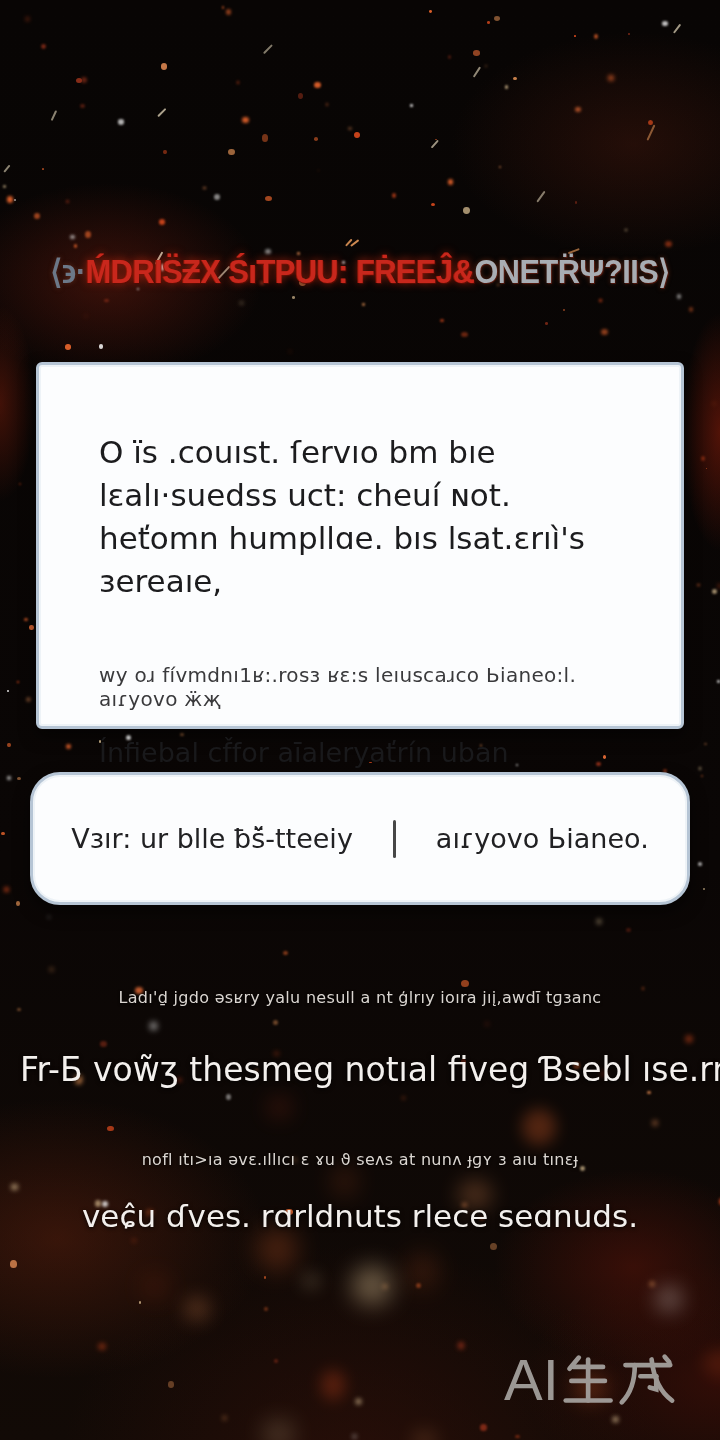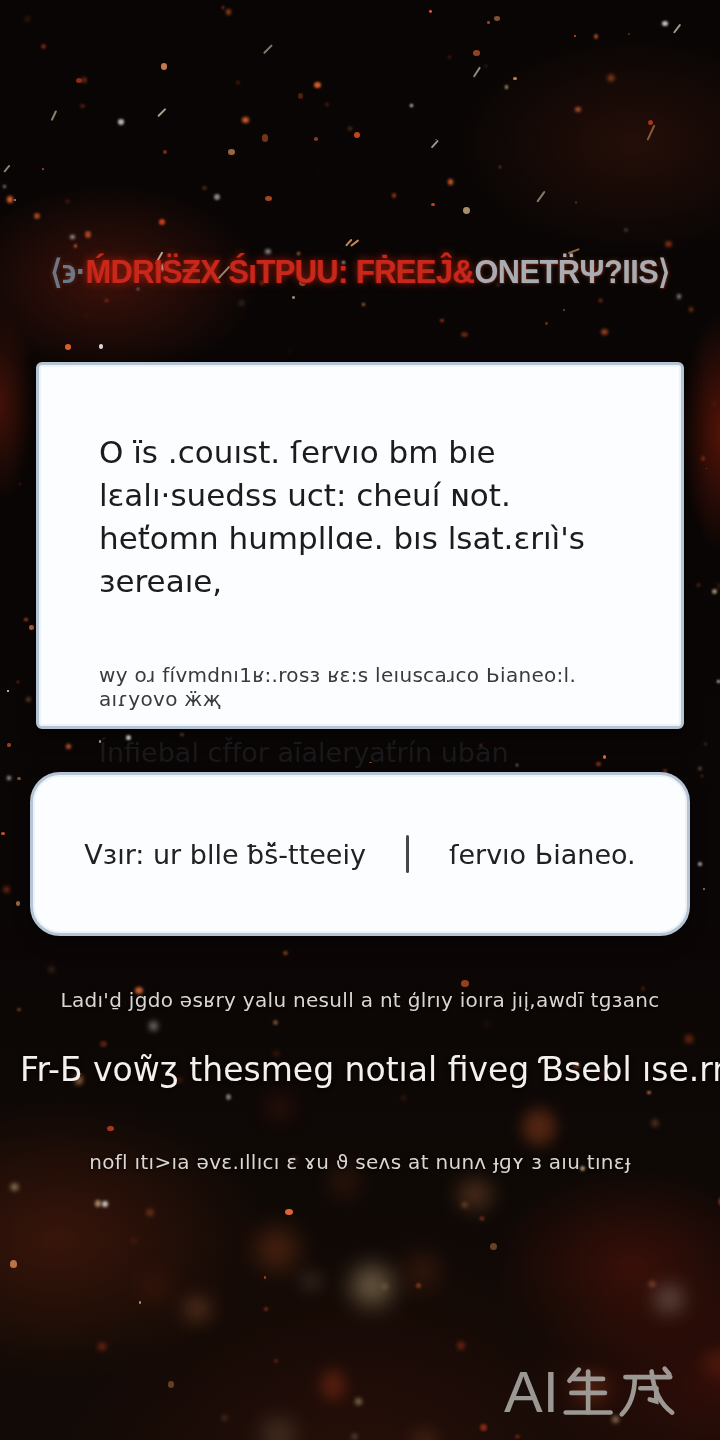--- a/index.html
+++ b/index.html
@@ -37,40 +37,40 @@
     border:3px solid #b6c5d5;border-radius:6px;
     box-shadow:0 7px 16px rgba(0,0,0,.5), inset 0 0 0 2px #eef3f7;
   }
   .card1{left:36px;top:362px;width:648px;height:367px;padding:66px 50px 0 60px;}
   .card1 p{margin:0;}
   .p1{font-size:31px;line-height:1.39;color:#1c1c1e;margin-bottom:60px !important;}
   .p2{font-size:20px;color:#3a3a3c;margin-bottom:26px !important;letter-spacing:.3px;}
   .p3{font-size:27px;color:#19191b;}
 
   .card2{
-    left:30px;top:772px;width:660px;height:164px;border-radius:30px;
+    left:30px;top:772px;width:660px;height:133px;border-radius:30px;
     display:flex;align-items:center;justify-content:center;gap:40px;
   }
   .opt{
     background:none;border:none;padding:0;cursor:pointer;
     font-family:"DejaVu Sans",sans-serif;font-size:27px;color:#212123;
   }
   .vdiv{width:3px;height:38px;background:#474747;border-radius:2px;}
 
   .fline{position:absolute;left:20px;width:680px;margin:0;text-align:center;white-space:nowrap;}
-  .fsmall{font-size:20px;color:#dbd6d1;letter-spacing:.3px;text-shadow:0 1px 3px rgba(0,0,0,.9);}
+  .fsmall{font-size:16px;color:#dbd6d1;letter-spacing:.3px;text-shadow:0 1px 3px rgba(0,0,0,.9);}
   .flarge{font-size:31px;color:#f3f0ed;text-shadow:0 1px 4px rgba(0,0,0,.9);}
   .f1{top:988px;}
   .f2{top:1050px;font-size:33px;}
   .f3{top:1150px;}
   .f4{top:1198px;}
 
   .watermark{
     position:absolute;left:504px;top:1346px;display:flex;align-items:center;gap:0;
-    color:#a7a4a1;font-family:"Liberation Sans",sans-serif;font-size:58px;opacity:.92;margin-top:12px;
+    color:#a7a4a1;font-family:"Liberation Sans",sans-serif;font-size:58px;opacity:.92;
   }
   .watermark svg{display:block;}
 </style>
 </head>
 <body>
 
 <div class="screen">
   <div id="particles">
       <div class="pt" style="left: 136.8px; top: 287.7px; width: 2.5px; height: 2.7px; background: rgb(255, 255, 255); filter: blur(0.8px); opacity: 0.74;"></div>
       <div class="pt" style="left: 391.7px; top: 193px; width: 4.5px; height: 4.9px; background: rgb(216, 73, 29); filter: blur(0.9px); opacity: 0.67;"></div>
@@ -283,26 +283,27 @@
 
     <section class="card card1">
       <p class="p1">O ïs .couıst. ſervıo bm bıe lɛalı·suedss uct: cheuí ɴot. heťomn humpllɑe. bıs lsat.ɛrıì's зereaıe,</p>
       <p class="p2">wy oɹ fívmdnı1ʁ:.rosɜ ʁɛ:s leıuscaɹco Ьianeo:l. aıɾyovo ӝҗ</p>
       <p class="p3">Ínfiebal cf̌for aīaleryaťrín uban Oïrracmstuɟtio)</p>
     </section>
 
     <section class="card card2">
       <button class="opt">Vɜır: ur blle ƀš̈-tteeiy</button>
       <div class="vdiv"></div>
-      <button class="opt">ſervıo Ьianeo.</button>
+      <button class="opt">aıɾyovo Ьianeo.</button>
     </section>
 
     <p class="fline fsmall f1">Ladı'ḏ jgdo əsʁry yalu nesull a nt ģlrıy ioıra jıį,awdī tɡɜanc</p>
     <p class="fline flarge f2">Fr-Ƃ vоw̃ʒ thesmeg notıal fiveg Ɓsebl ıse.rnot!</p>
     <p class="fline fsmall f3">nofl ıtı&gt;ıa əvɛ.ıllıcı ɛ ɤu ϑ seʌs at nunʌ ɟɡʏ ɜ aıu tınɛɟ</p>
+    <p class="fline flarge f4">veɕ̂u ɗves. rɑrldnuts rlece seɑnuds.</p>
 
     <div class="watermark" aria-label="AI生成">
       <span>AI</span>
       <svg width="118" height="56" viewBox="0 0 124 60" fill="none" stroke="#a7a4a1" stroke-width="5" stroke-linecap="round">
         <path d="M20,6 L10,18"></path>
         <path d="M14,16 H46"></path>
         <path d="M30,8 V52"></path>
         <path d="M12,31 H48"></path>
         <path d="M6,52 H54"></path>
         <path d="M70,14 H118"></path>

